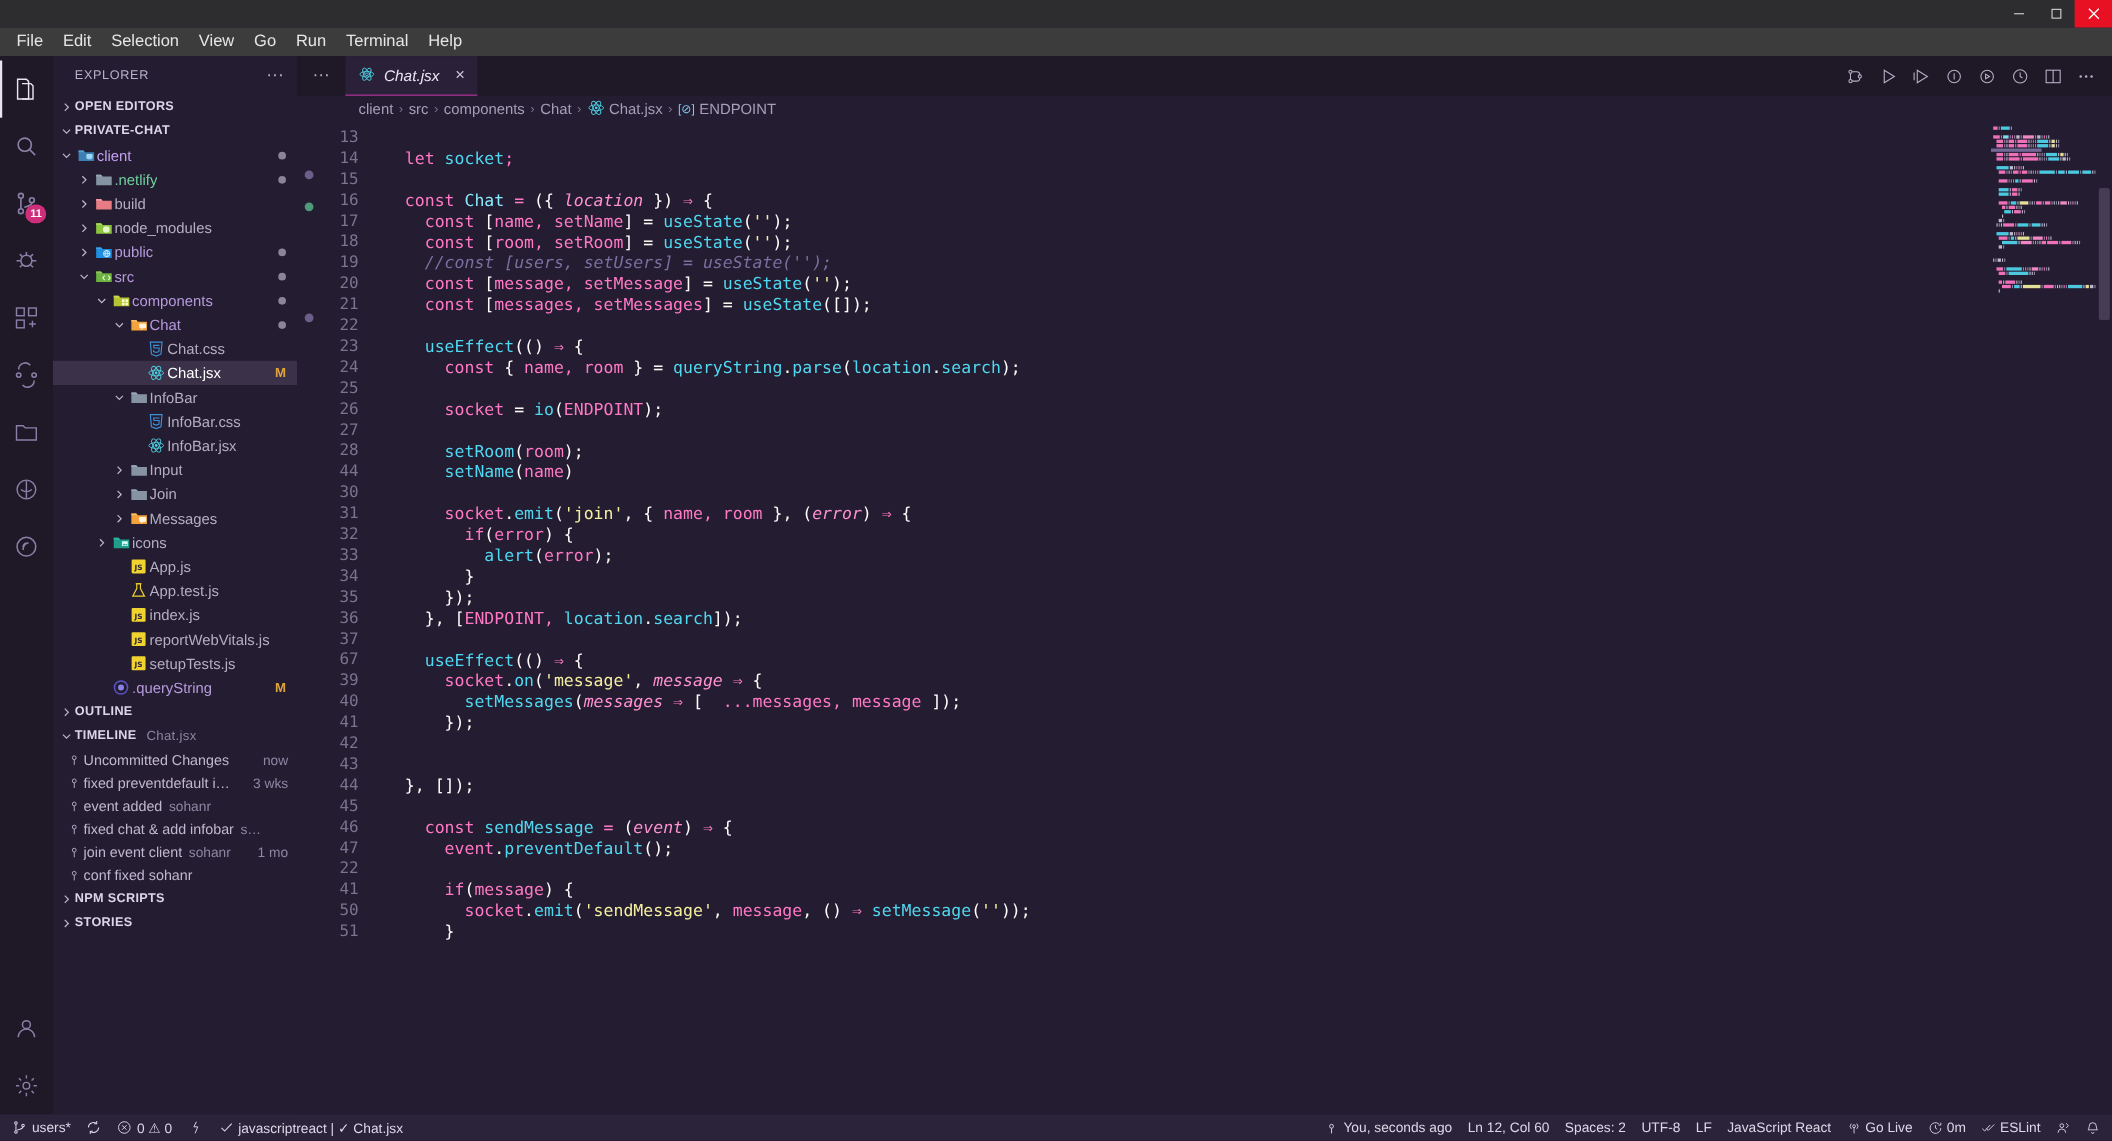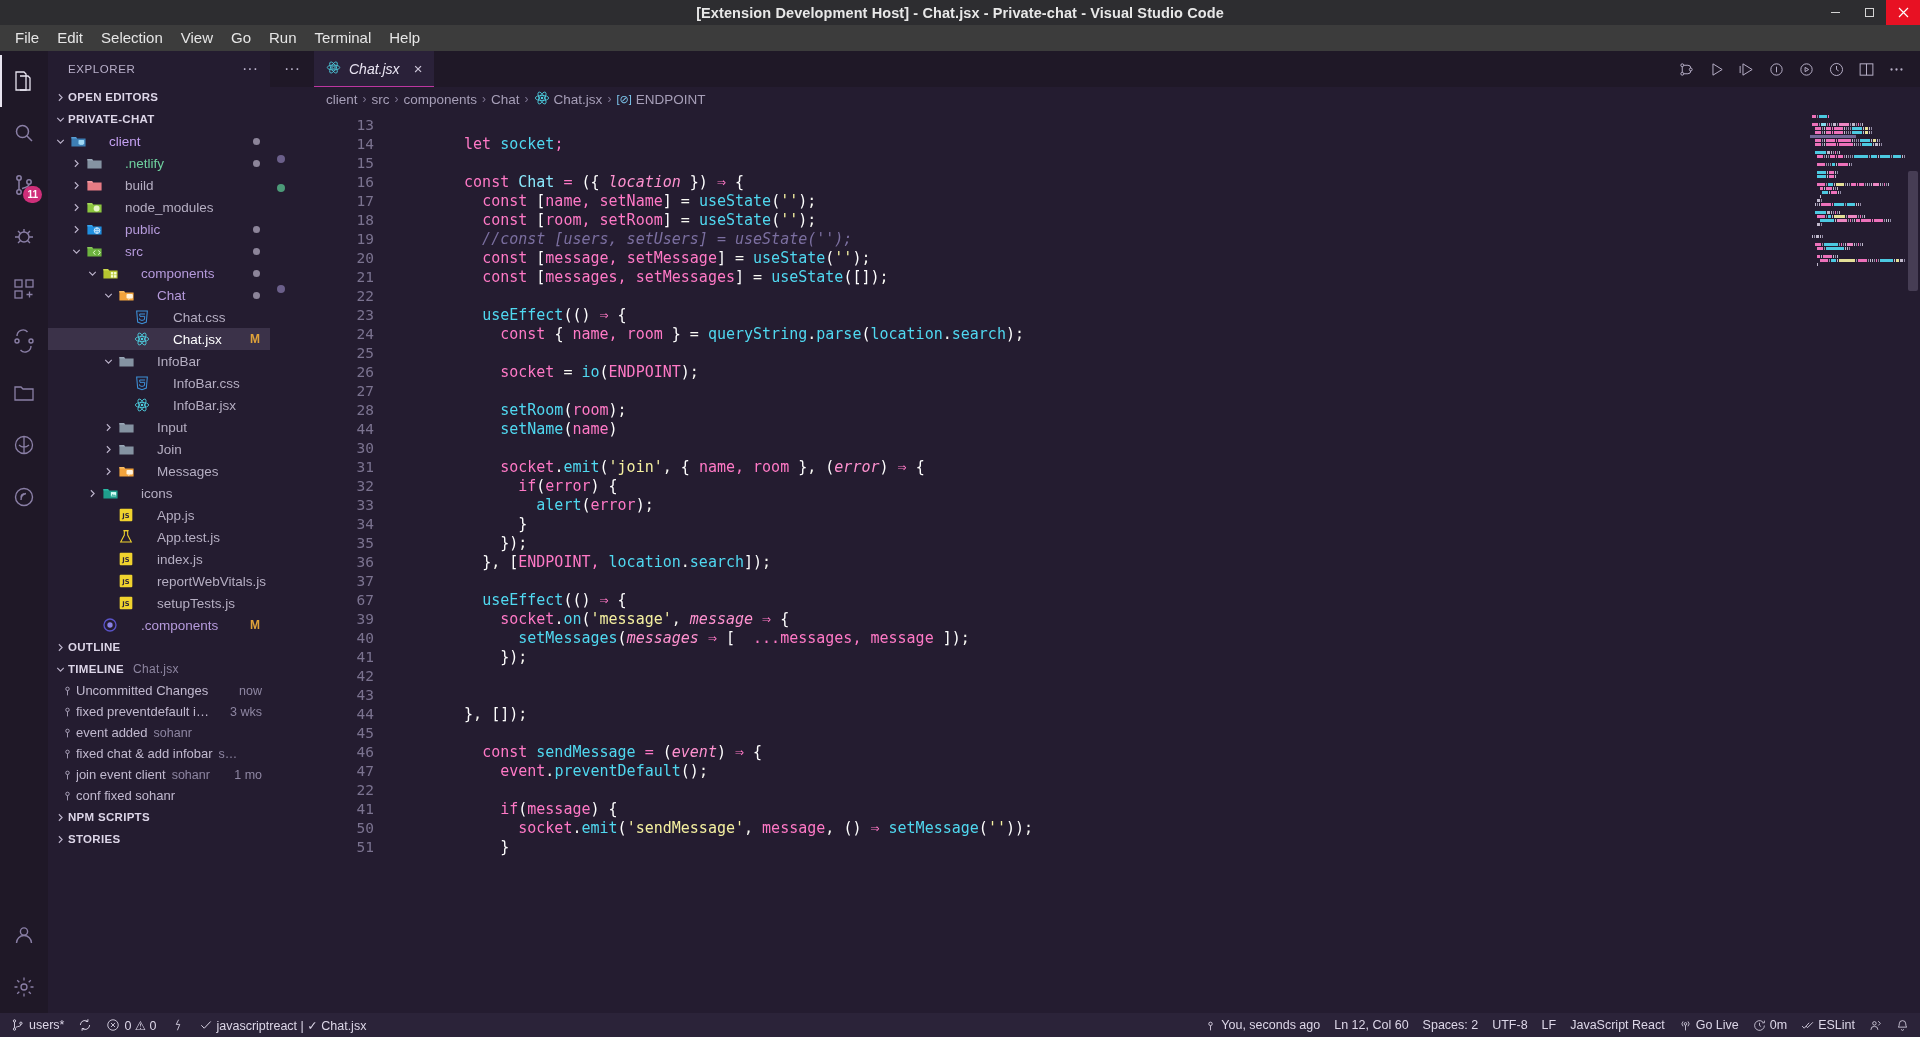--- a/index.html
+++ b/index.html
@@ -113,21 +113,21 @@
   .tree-row {
     display: flex; align-items: center;
     height: 22px; font-size: 13.5px;
     color: #bdb4cc; white-space: nowrap; position: relative;
   }
   .tree-row.selected { background: #3b3249; color: #fff; }
   .tree-row .label { overflow: hidden; text-overflow: ellipsis; }
   .tree-row .mark {
     margin-left: auto; padding-right: 10px; font-size: 12px; font-weight: bold;
   }
-  .ficon { width: 20px; flex: 0 0 20px; display: flex; align-items: center; justify-content: center; margin-right: 21px; text-decoration: underline; }
+  .ficon { width: 20px; flex: 0 0 20px; display: flex; align-items: center; justify-content: center; margin-right: 0; text-decoration: underline; }
   .ficon svg { display: block; }
 
   
   .c-client  { color: #c3a0f0; }
   .c-netlify { color: #6fd19f; }
   .c-gray    { color: #b5aec2; }
   .c-violet  { color: #b69bdc; }
 
   
   .tl-row {
@@ -160,21 +160,21 @@
   .tab-act svg { display: block; }
 
   .breadcrumbs {
     height: 24px; flex: 0 0 24px;
     display: flex; align-items: center; gap: 4px;
     padding-left: 56px; font-size: 13.5px; color: #a79fb8;
   }
   .bc-sep { color: #7d7490; font-size: 12px; padding: 0 1px; }
   .bc-item { display: flex; align-items: center; gap: 4px; }
 
-  .code-wrap { flex: 1 1 auto; display: flex; position: relative; overflow: hidden; background: #241c30; gap: 48px; }
+  .code-wrap { flex: 1 1 auto; display: flex; position: relative; overflow: hidden; background: #241c30; }
   .gutter-deco { width: 22px; flex: 0 0 22px; position: relative; }
   .deco-dot { position: absolute; left: 7px; width: 8px; height: 8px; border-radius: 50%; }
 
   .linenums {
     flex: 0 0 44px; text-align: right; padding-right: 10px;
     font-family: "DejaVu Sans Mono", monospace; font-size: 14.5px;
     color: #7b7390; line-height: 19px; padding-top: 5px;
     user-select: none;
   }
   .codecol {
@@ -212,21 +212,20 @@
     font-size: 12.5px; color: #ddd7e8; padding: 0 4px;
   }
   .st-item { display: flex; align-items: center; gap: 4px; padding: 0 7px; height: 24px; white-space: nowrap; }
   .st-right { margin-left: auto; display: flex; align-items: center; }
   .st-item svg { display: block; }
 </style>
 </head>
 <body>
 
 <div class="titlebar">
-  <div class="title">[Extension Development Host] - Chat.jsx - Private-chat - Visual Studio Code</div>
   <div class="win-ctrls">
     <div class="win-btn">
       <svg width="11" height="11" viewBox="0 0 11 11">
           <rect x="1" y="5" width="9" height="1" fill="currentColor"></rect>
         </svg>
     </div>
     <div class="win-btn">
       <svg width="11" height="11" viewBox="0 0 11 11">
           <rect x="1.5" y="1.5" width="8" height="8" fill="none" stroke="currentColor" stroke-width="1"></rect>
         </svg>
@@ -680,21 +679,21 @@
             <span class="label c-gray">setupTests.js</span>
           </div>
           <div class="tree-row">
             <span class="twisty" style="margin-left: 36px;"></span>
             <span class="ficon">
               <svg width="16" height="16" viewBox="0 0 24 24">
                 <circle cx="12" cy="12" r="9" fill="none" stroke="#5a53c9" stroke-width="2"></circle>
                 <circle cx="12" cy="12" r="4" fill="#8a82e6"></circle>
               </svg>
             </span>
-            <span class="label c-violet">.components</span>
+            <span class="label c-violet">.queryString</span>
             <span class="mark" style="color: rgb(224, 163, 58);">M</span>
           </div>
         </div>
 
       <div class="section-head">
         <span class="twisty">
           <svg width="13" height="13" viewBox="0 0 16 16" fill="none" stroke="currentColor" stroke-width="1.4">
               <path d="M6 4l4 4-4 4"></path>
             </svg>
         </span>

